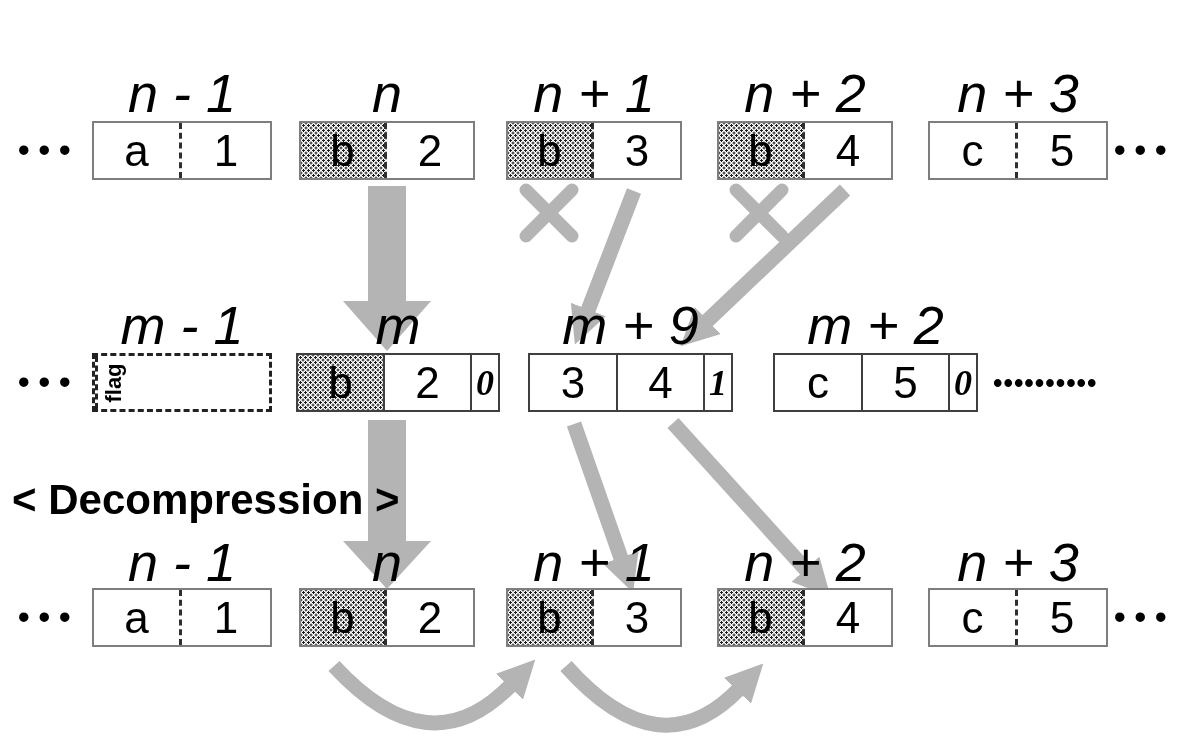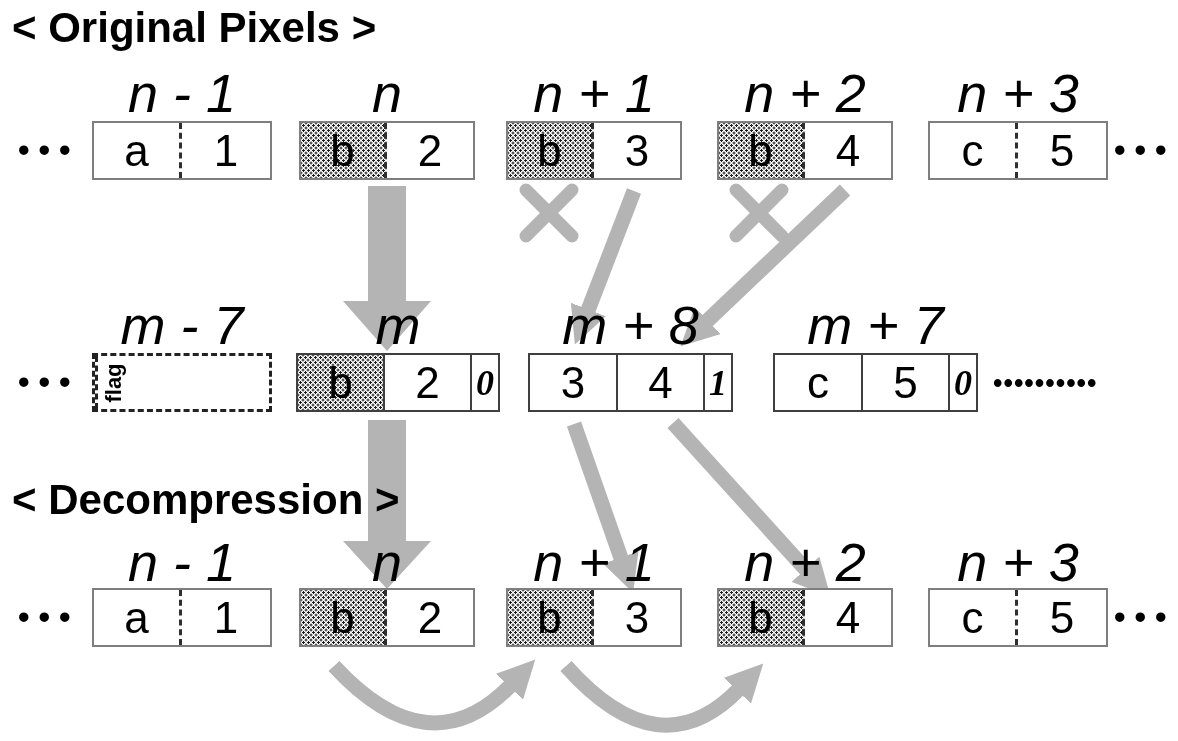--- a/index.html
+++ b/index.html
@@ -58,21 +58,20 @@
         <line x1="782" y1="190" x2="736" y2="236"></line>
     </g>
     <line x1="634" y1="191" x2="587" y2="313" stroke="#b4b4b4" stroke-width="15" marker-end="url(#ah)"></line>
     <line x1="845" y1="190" x2="705" y2="323" stroke="#b4b4b4" stroke-width="15" marker-end="url(#ah)"></line>
     <line x1="574" y1="424" x2="622" y2="561" stroke="#b4b4b4" stroke-width="15" marker-end="url(#ah)"></line>
     <line x1="673" y1="423" x2="808" y2="572" stroke="#b4b4b4" stroke-width="15" marker-end="url(#ah)"></line>
     <path d="M334,666 Q430,770 512,684" fill="none" stroke="#b4b4b4" stroke-width="15" marker-end="url(#ah)"></path>
     <path d="M566,666 Q660,772 740,688" fill="none" stroke="#b4b4b4" stroke-width="15" marker-end="url(#ah)"></path>
   </svg>
 
-  <div class="title" style="top:5px">&lt; Original Pixels &gt;</div>
 
   <div class="lbl" style="left:92px;top:70px;width:180px">n - 1</div>
   <div class="lbl" style="left:299px;top:70px;width:176px">n</div>
   <div class="lbl" style="left:506px;top:70px;width:176px">n + 1</div>
   <div class="lbl" style="left:717px;top:70px;width:176px">n + 2</div>
   <div class="lbl" style="left:928px;top:70px;width:180px">n + 3</div>
 
   <div class="dots" style="left:18px;top:130px">•••</div>
   <div class="dots" style="left:1114px;top:130px">•••</div>
 
@@ -91,24 +90,24 @@
   <div class="pbox shaded" style="left:717px;top:121px;width:176px">
     <div class="cell letter">b</div>
     <div class="cell value">4</div>
   </div>
   <div class="pbox" style="left:928px;top:121px;width:180px">
     <div class="cell letter">c</div>
     <div class="cell value">5</div>
   </div>
 
 
-  <div class="lbl" style="left:92px;top:302px;width:180px">m - 7</div>
+  <div class="lbl" style="left:92px;top:302px;width:180px">m - 1</div>
   <div class="lbl" style="left:296px;top:302px;width:204px">m</div>
-  <div class="lbl" style="left:528px;top:302px;width:205px">m + 8</div>
-  <div class="lbl" style="left:773px;top:302px;width:205px">m + 7</div>
+  <div class="lbl" style="left:528px;top:302px;width:205px">m + 9</div>
+  <div class="lbl" style="left:773px;top:302px;width:205px">m + 2</div>
 
   <div class="dots" style="left:18px;top:362px">•••</div>
   <div class="dotsL" style="left:993px;top:366px">••••••••••</div>
 
   <div class="mbox" style="left:92px;top:353px;width:180px">
     <div class="mflag">
       <span class="rot">flag</span>
     </div>
   </div>
 

